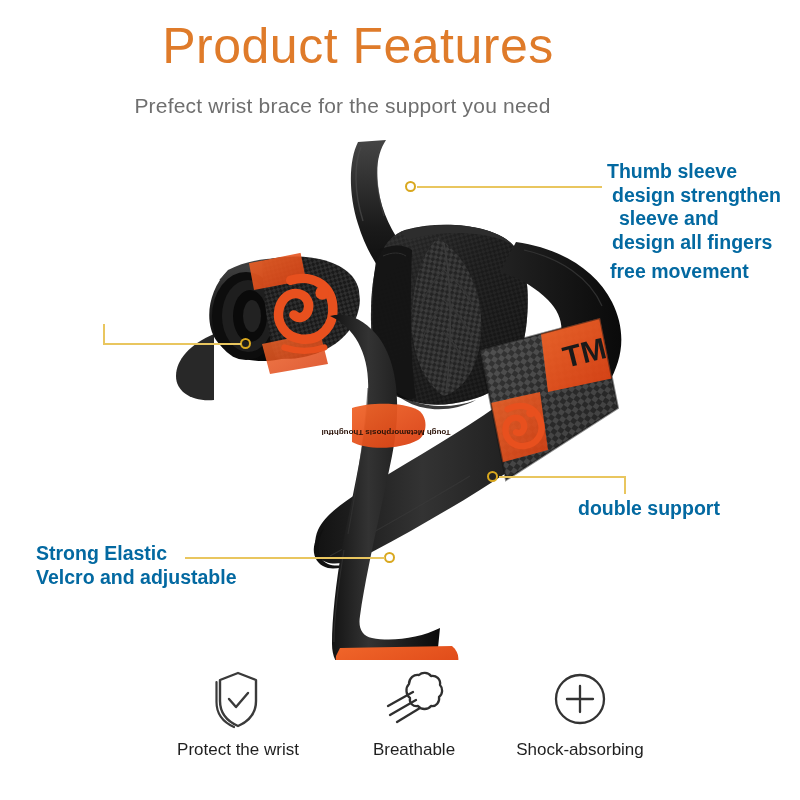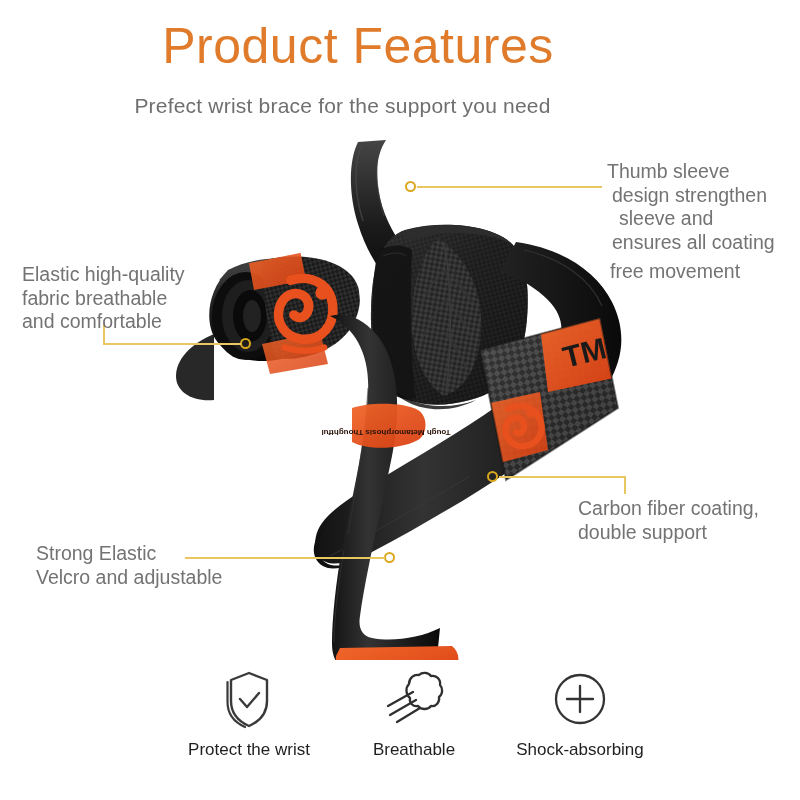--- a/index.html
+++ b/index.html
@@ -18,21 +18,21 @@
     font-size:50px;line-height:56px;color:#df7b2a;font-weight:400;
     letter-spacing:0.5px;
   }
   .subtitle{
     position:absolute;left:0;top:93px;width:685px;text-align:center;
     font-size:21px;line-height:26px;color:#6f6f6f;font-weight:400;
     letter-spacing:0.2px;
   }
 
   
-  .callout{position:absolute;color:#737373;font-size:19.5px;line-height:23.5px;}
+  .callout{position:absolute;color:#0369a1;font-size:19.5px;line-height:23.5px;font-weight:bold;}
   .callout.right{text-align:left;}
   .callout.left{text-align:left;}
   #co-thumb{left:607px;top:160px;width:190px;}
   #co-thumb .l2{padding-left:5px;}
   #co-thumb .l3{padding-left:12px;}
   #co-thumb .l4{padding-left:5px;}
   #co-thumb .l5{padding-left:3px;margin-top:6px;}
   #co-elastic{left:22px;top:263px;width:215px;}
   #co-carbon{left:578px;top:497px;width:220px;}
   #co-velcro{left:36px;top:542px;width:235px;}
@@ -46,21 +46,21 @@
     border:2px solid #d9a81f;background:transparent;box-sizing:border-box;
   }
 
   
   #photo{position:absolute;left:0;top:120px;width:800px;height:540px;}
 
   
   .feat{position:absolute;top:668px;width:180px;text-align:center;}
   .feat .ic{height:62px;display:flex;align-items:center;justify-content:center;}
   .feat .lb{margin-top:10px;font-size:17px;color:#1f1f1f;line-height:20px;white-space:nowrap;}
-  #feat-0{left:159px;}
+  #feat-0{left:148px;}
   #feat-1{left:324px;}
   #feat-2{left:490px;}
 </style>
 </head>
 <body>
 
 <div id="stage">
 
   <div class="title">Product Features</div>
   <div class="subtitle">Prefect wrist brace for the support you need</div>
@@ -240,32 +240,26 @@
   <div class="lead h" style="left:499px;top:476px;width:127px;"></div>
   <div class="lead v" style="left:624px;top:476px;height:18px;"></div>
 
   <div class="dot" style="left:384px;top:552px;"></div>
   <div class="lead h" style="left:185px;top:557px;width:200px;"></div>
 
   <div class="callout right" id="co-thumb">
     <div class="l1">Thumb sleeve</div>
     <div class="l2">design strengthen</div>
     <div class="l3">sleeve and</div>
-    <div class="l4">ensures all coating</div>
+    <div class="l4">design all fingers</div>
     <div class="l5">free movement</div>
   </div>
 
-  <div class="callout left" id="co-elastic">
-    <div>Elastic high-quality</div>
-    <div>fabric breathable</div>
-    <div>and comfortable</div>
-  </div>
 
   <div class="callout right" id="co-carbon">
-    <div>Carbon fiber coating,</div>
     <div>double support</div>
   </div>
 
   <div class="callout left" id="co-velcro">
     <div>Strong Elastic</div>
     <div>Velcro and adjustable</div>
   </div>
 
   <div class="feat" id="feat-0">
     <div class="ic">

